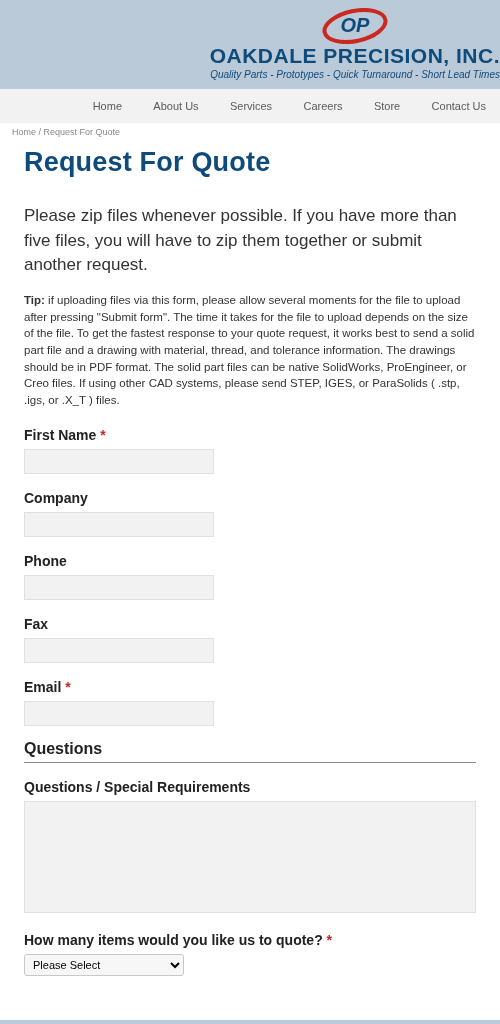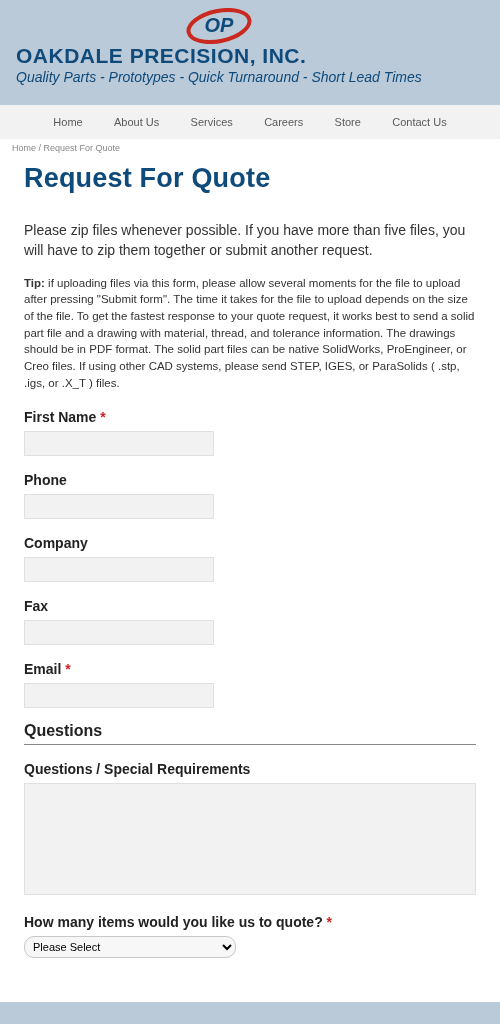--- a/index.html
+++ b/index.html
@@ -5,23 +5,22 @@
   * { box-sizing: border-box; margin: 0; padding: 0; }
   body {
     background: #bbcad9;
     font-family: "Helvetica Neue", Arial, sans-serif;
     font-size: 12px;
     color: #333;
     width: 500px;
     margin: 0 auto;
   }
   .header {
-    text-align: left;
-    padding: 8px 0 20px;
-    margin-left: 16px;
+    text-align: right;
+    padding: 8px 0 8px;
   }
   .logo-wrap {
     display: inline-block;
   }
   .logo-ellipse {
     width: 68px;
     height: 36px;
     margin: 0 auto 2px;
     display:flex;
     align-items:center;
@@ -29,28 +28,28 @@
   }
   .company-name {
     color: #0e4a7a;
     font-size: 21px;
     font-weight: 700;
     letter-spacing: 0.5px;
     margin-top: -2px;
   }
   .tagline {
     color: #0e4a7a;
-    font-size: 14px;
+    font-size: 10px;
     font-style: italic;
     margin-top: 1px;
   }
   .nav {
     background: #f2f2f2;
     padding: 10px 0;
-    text-align: center;
+    text-align: right;
   }
   .nav a {
     color: #5a5a5a;
     font-size: 11px;
     text-decoration: none;
     margin: 0 14px;
   }
   .page {
     background: #fff;
     margin: 0 auto;
@@ -67,21 +66,21 @@
     padding: 6px 24px 0;
   }
   h1.page-title {
     color: #0e4a7a;
     font-size: 27px;
     font-weight: 700;
     margin-bottom: 26px;
     letter-spacing: 0.2px;
   }
   p.intro {
-    font-size: 14px;
+    font-size: 17px;
     line-height: 1.45;
     margin-bottom: 14px;
     color: #333;
   }
   p.tip {
     font-size: 11.5px;
     line-height: 1.45;
     margin-bottom: 18px;
     color: #333;
   }
@@ -122,26 +121,26 @@
     width: 100%;
     height: 112px;
     background: #f2f2f2;
     border: 1px solid #e0e0e0;
     padding: 4px;
     font-family: inherit;
     font-size: 12px;
     resize: none;
   }
   .select {
-    width: 212px;
+    width: 160px;
     height: 22px;
     font-size: 11px;
     background: #f7f7f7;
     border: 1px solid #c8c8c8;
-    border-radius: 10px;
+    border-radius: 3px;
     padding: 1px 4px;
   }
 </style>
 </head>
 <body>
 
 <div class="header">
   <div class="logo-wrap">
     <div class="logo-ellipse">
       <svg width="68" height="36" viewBox="0 0 68 36">
@@ -176,26 +175,26 @@
     <p class="tip"><strong>Tip:</strong><span> if uploading files via this form, please allow several moments for the file to upload after pressing "Submit form". The time it takes for the file to upload depends on the size of the file. To get the fastest response to your quote request, it works best to send a solid part file and a drawing with material, thread, and tolerance information. The drawings should be in PDF format. The solid part files can be native SolidWorks, ProEngineer, or Creo files. If using other CAD systems, please send STEP, IGES, or ParaSolids ( .stp, .igs, or .X_T ) files.</span></p>
 
 
     <div class="form-field">
       <label><span>First Name </span><span class="req">*</span></label>
       <input type="text" class="text-input" style="">
     </div>
 
 
     <div class="form-field">
+      <label>Company</label>
+      <input type="text" class="text-input" style="">
+    </div>
+
+    <div class="form-field">
       <label>Phone</label>
-      <input type="text" class="text-input" style="">
-    </div>
-
-    <div class="form-field">
-      <label>Company</label>
       <input type="text" class="text-input" style="">
     </div>
 
     <div class="form-field">
       <label>Fax</label>
       <input type="text" class="text-input" style="">
     </div>
 
     <div class="form-field">
       <label><span>Email </span><span class="req">*</span></label>

